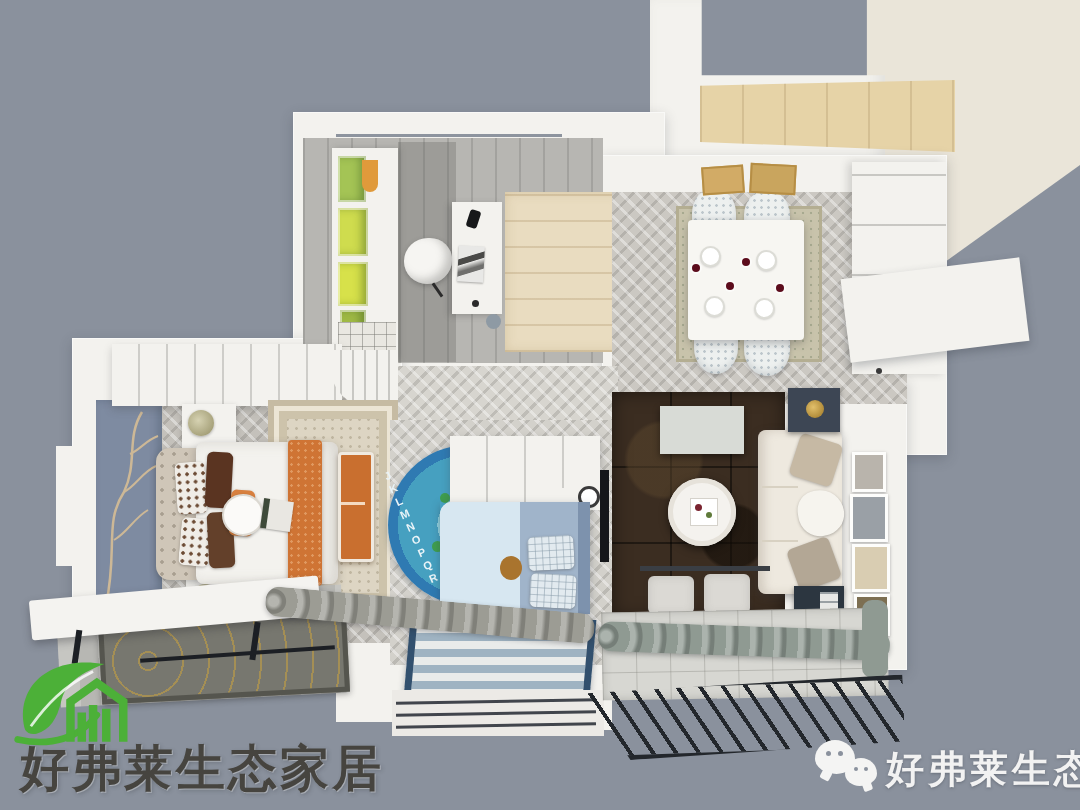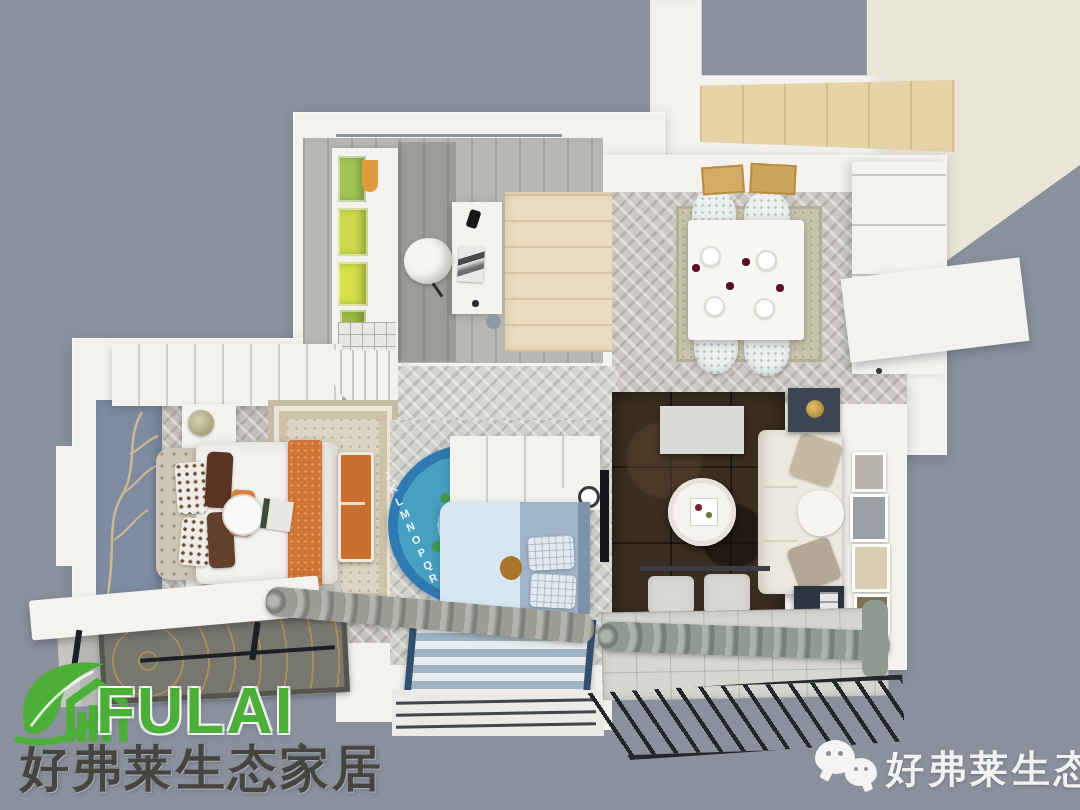--- a/index.html
+++ b/index.html
@@ -237,21 +237,20 @@
   <div class="abs scallop" style="left:598px;top:626px;width:292px;height:30px;background-color:var(--curtain,#8f9a92);border-radius:14px;transform:rotate(2deg);box-shadow:0 2px 5px rgba(40,45,45,.35);"></div>
   <div class="abs" style="left:862px;top:600px;width:26px;height:78px;background:var(--curtain,#8f9a92);border-radius:10px;"></div>
   <div class="abs railing" style="left:588px;top:680px;width:316px;height:66px;transform:rotate(-2deg);"></div>
 
   <svg class="abs" width="132" height="122" viewBox="0 0 140 122" style="left:12px;top:636px;">
     <path d="M14,96 C2,52 38,16 98,26 C66,38 56,50 52,66 C48,84 40,96 26,100 C20,101 16,99 14,96 Z" fill="#4cb038"></path>
     <path d="M6,106 C42,114 72,104 90,80" stroke="#4cb038" stroke-width="7" fill="none" stroke-linecap="round"></path>
     <path d="M20,92 C36,70 54,50 86,34" stroke="#ffffff" stroke-width="3" fill="none" opacity="0.8"></path>
     <path d="M62,104 L62,66 L90,46 L118,66 L118,104 M74,104 L74,82 M86,104 L86,74 M100,104 L100,78" stroke="#4cb038" stroke-width="9" fill="none" stroke-linecap="square"></path>
   </svg>
-  <div class="txt" id="fulai-text" style="left:96px;top:674px;">FULAI</div>
   <div class="txt" id="fulai-tagline" style="left:20px;top:736px;">好弗莱生态家居</div>
 
   <div class="abs" style="left:815px;top:738px;width:66px;height:58px;">
     <div class="wx-bubble" style="left:0;top:2px;width:40px;height:34px;border-radius:50% 50% 46% 54% / 55% 55% 45% 45%;">
       <span class="wx-eye" style="left:11px;top:11px;width:5px;height:5px;"></span>
       <span class="wx-eye" style="left:23px;top:11px;width:5px;height:5px;"></span>
     </div>
     <div class="wx-bubble" style="left:6px;top:32px;width:10px;height:10px;transform:rotate(28deg);border-radius:2px;"></div>
     <div class="wx-bubble" style="left:30px;top:20px;width:32px;height:28px;border-radius:50% 50% 54% 46% / 55% 55% 45% 45%;">
       <span class="wx-eye" style="left:9px;top:9px;width:4px;height:4px;"></span>

